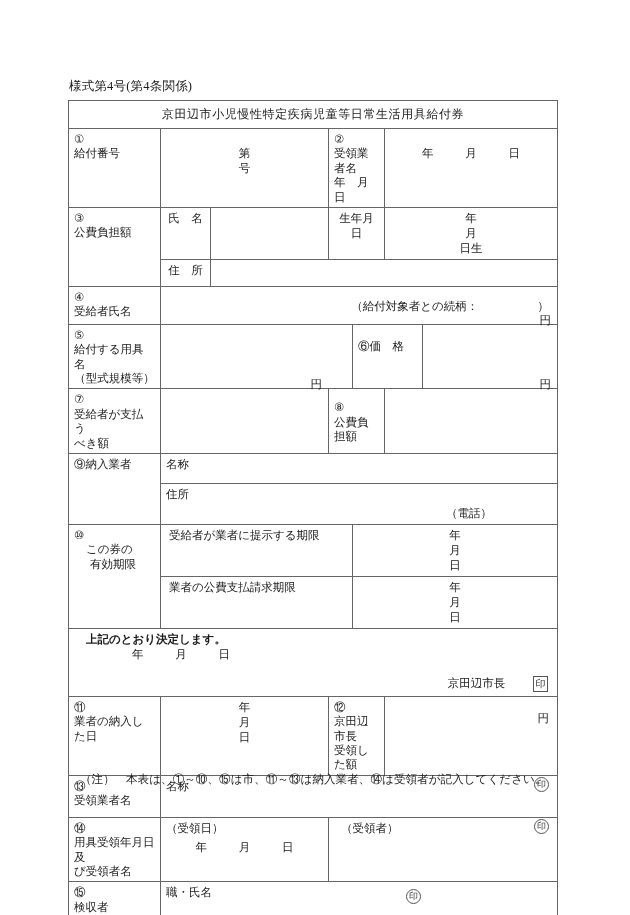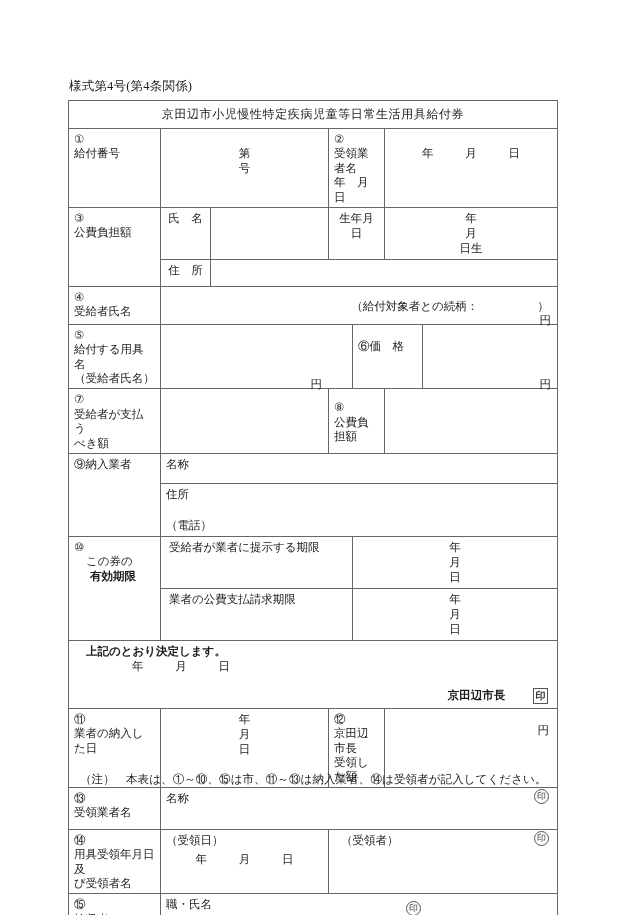--- a/index.html
+++ b/index.html
@@ -55,21 +55,21 @@
     text-align: center;
     font-size: 12px;
     padding: 5px 0 5px 0;
     letter-spacing: 0.6px;
   }
   .num {
     display: block;
     line-height: 1.25;
   }
   .indent1 { padding-left: 12px; }
-  .indent2 { padding-left: 16px; font-weight: bold; }
+  .indent2 { padding-left: 16px; }
   .ctr { text-align: center; }
   .rgt { text-align: right; }
   td.vmid > .cell { display: flex; flex-direction: column; justify-content: center; }
   .gap-md { display: inline-block; width: 26px; }
   .yen-br {
     position: absolute;
     right: 6px;
     bottom: 3px;
   }
   .seal-sq {
@@ -103,23 +103,23 @@
     position: absolute;
     left: 80px;
     top: 772px;
     font-size: 11.5px;
     white-space: nowrap;
     letter-spacing: 0.1px;
   }
   .note .tag { display: inline-block; width: 46px; }
   .decide-1 { padding-left: 12px; font-weight: bold; }
   .decide-2 { padding-left: 58px; }
-  .decide-3 { text-align: right; padding-right: 4px; margin-top: 14px; font-weight: bold; }
+  .decide-3 { text-align: right; padding-right: 4px; margin-top: 14px; }
   .mayor-gap { display: inline-block; width: 22px; }
-  .phone-ctr { text-align: left; padding-right: 60px; margin-top: 16px; }
+  .phone-ctr { text-align: right; padding-right: 60px; margin-top: 4px; }
 </style>
 </head>
 <body>
 
 <div class="page">
 
   <div class="form-label">様式第4号(第4条関係)</div>
 
   <table class="form">
     <colgroup>
@@ -221,21 +221,21 @@
           <span class="abs-r">）</span>
         </div>
       </td>
     </tr>
 
     <tr style="height:45px">
       <td>
         <div class="cell">
           <span class="num">⑤</span>
           <span class="num">給付する用具名</span>
-          <span class="num ctr">（受給者氏名）</span>
+          <span class="num ctr">（型式規模等）</span>
         </div>
       </td>
       <td colspan="3">
         <div class="cell">&nbsp;</div>
       </td>
       <td colspan="2">
         <div class="cell" style="padding-top:14px">
           <span>⑥</span><span>価　格</span>
         </div>
       </td>

